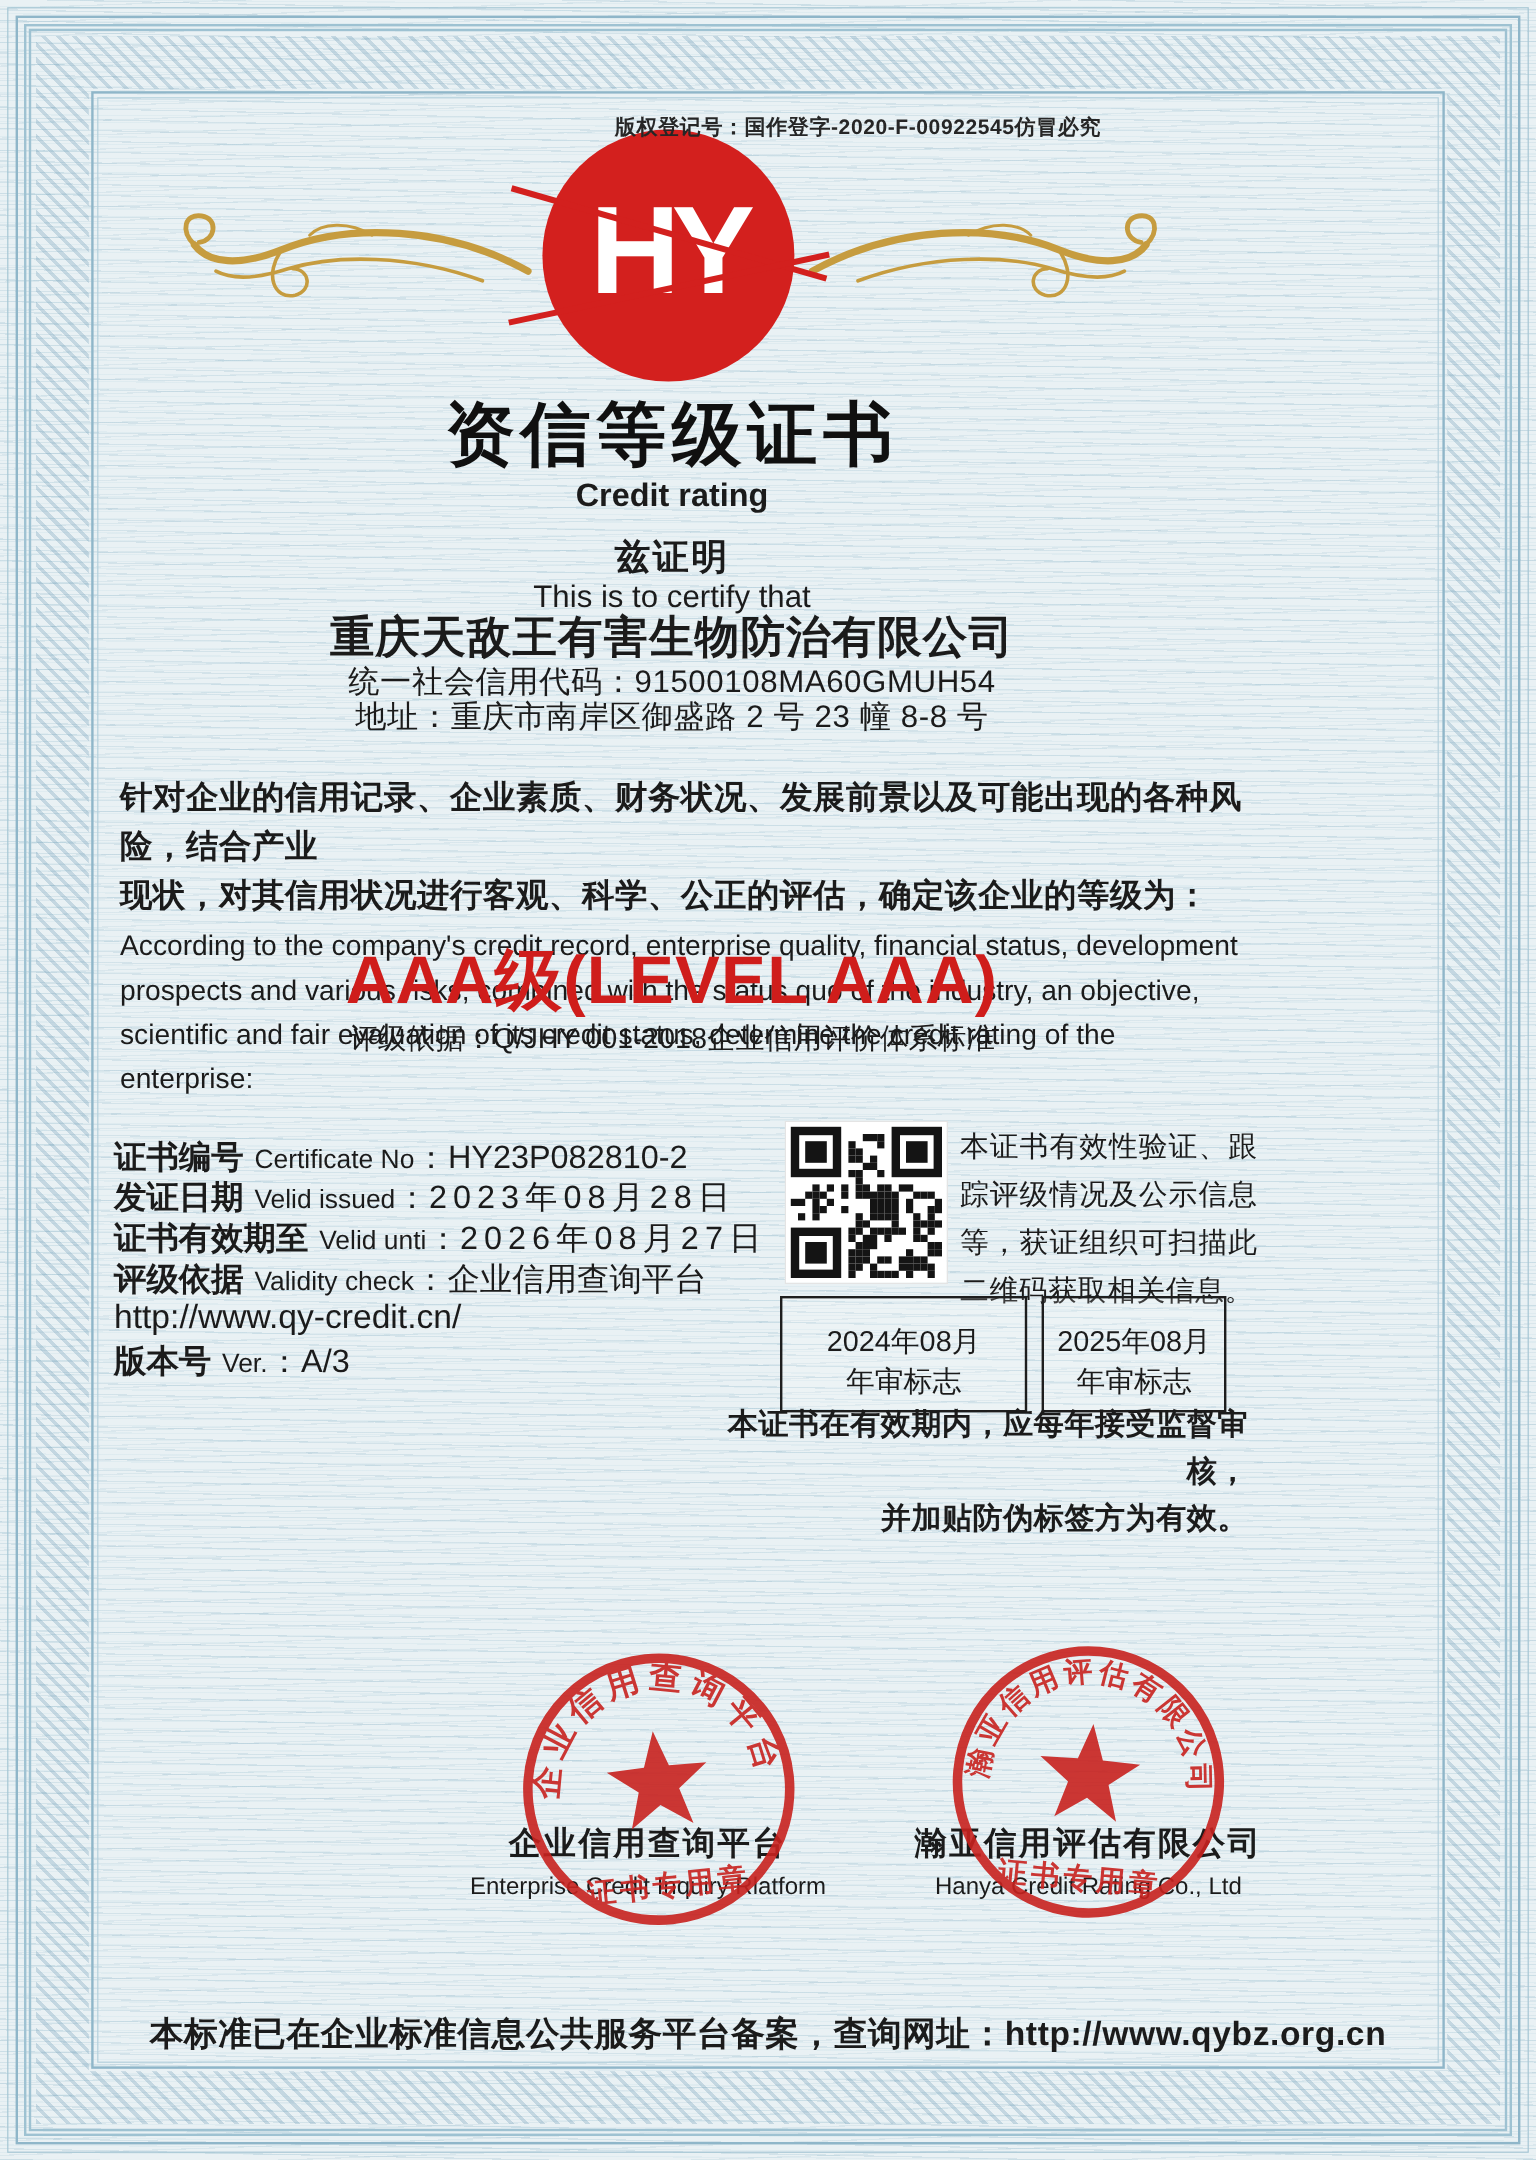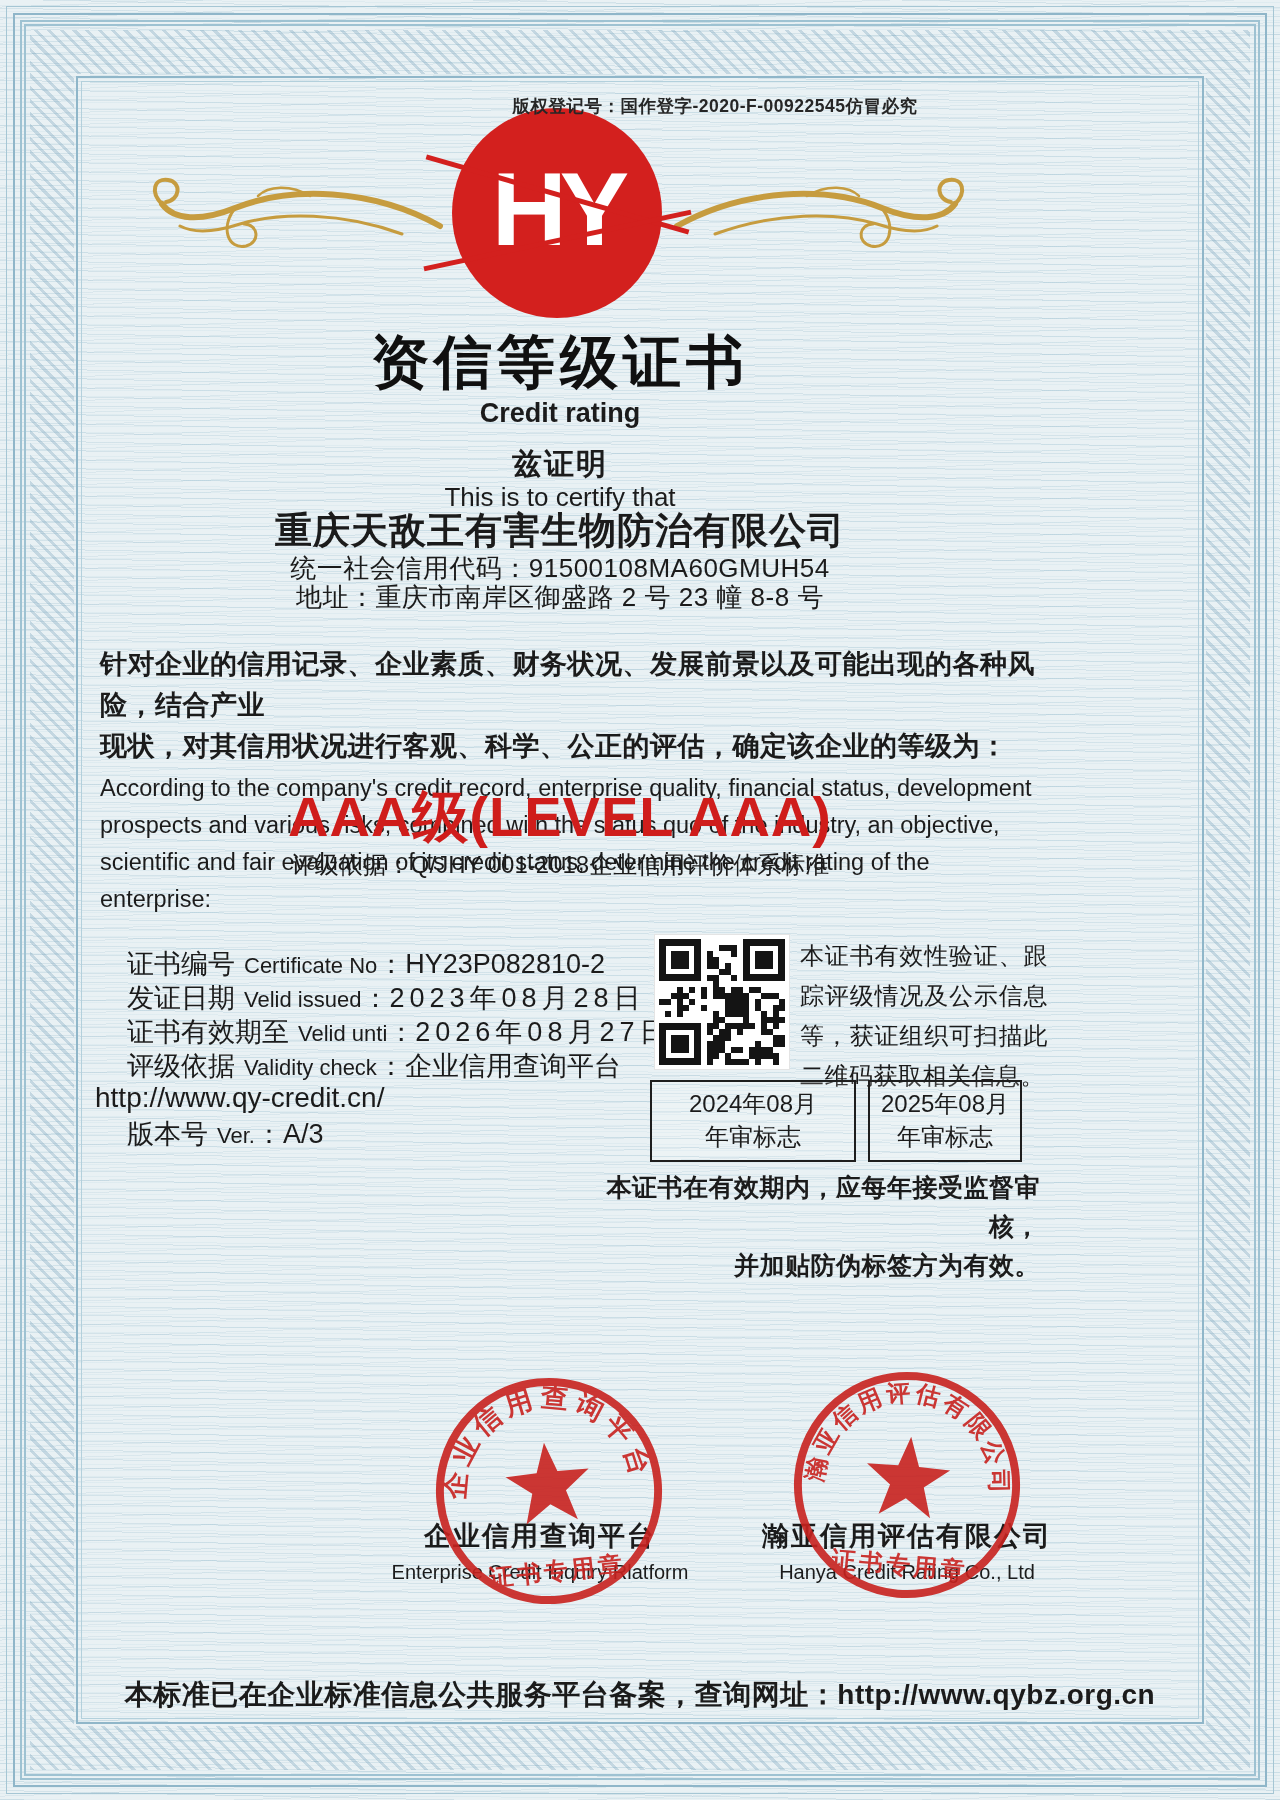--- a/index.html
+++ b/index.html
@@ -51,42 +51,42 @@
   .stmt{position:absolute;left:100px;top:644px;width:945px;text-align:left;}
   .stmt .zh{font-size:27px;font-weight:600;line-height:41px;letter-spacing:.5px;}
   .stmt .en{font-size:23.5px;font-weight:400;line-height:37px;margin-top:3px;}
 
   .rating-level{top:780px;font-size:56px;font-weight:800;color:#cf1d1b;letter-spacing:1px;}
   .basis-zh{top:849px;font-size:24px;font-weight:500;}
   .basis-en{top:876px;font-size:23px;font-weight:400;}
 
   .details{position:absolute;left:95px;top:946px;text-align:left;}
   .drow{display:flex;align-items:baseline;height:34px;white-space:nowrap;}
-  .drow .zh{font-size:27px;font-weight:400;margin-left:32px;}
+  .drow .zh{font-size:27px;font-weight:700;}
   .drow .en{font-size:22px;font-weight:500;margin-left:9px;}
   .drow .colon{font-size:26px;margin:0 1px;}
   .drow .val{font-size:27px;font-weight:400;}
   .drow .val.spaced{letter-spacing:5px;}
   .drow.plain .val{font-size:28px;}
 
   
   .qr{position:absolute;left:655px;top:935px;width:134px;height:134px;background:#ffffff;
       outline:1px solid #e4e4e4;}
   .qr-cells{position:absolute;inset:4px;display:grid;
       grid-template-rows:repeat(21,1fr);grid-template-columns:repeat(21,1fr);}
   .qr-cells i{background:#141414;}
   .finder{position:absolute;width:42px;height:42px;border:7px solid #141414;background:#fff;box-sizing:border-box;}
   .finder::after{content:"";position:absolute;inset:5px;background:#141414;}
   .f-tl{top:4px;left:4px;} .f-tr{top:4px;right:4px;} .f-bl{bottom:4px;left:4px;}
 
   .qr-note{position:absolute;left:800px;top:936px;width:248px;font-size:24px;font-weight:500;
       line-height:40px;text-align:justify;letter-spacing:.5px;}
 
   .boxes{position:absolute;left:650px;top:1080px;display:flex;gap:12px;}
-  .abox{border:2.5px solid #1e1e1e;text-align:center;padding:5px 0 7px;font-size:24px;
+  .abox{border:2.5px solid #1e1e1e;text-align:center;padding:20px 0 7px;font-size:24px;
       font-weight:500;line-height:33px;background:rgba(255,255,255,.15);}
   .abox.w1{width:202px;} .abox.w2{width:150px;}
 
   .validity{position:absolute;left:600px;width:440px;top:1168px;text-align:right;
       font-size:25px;font-weight:600;line-height:39px;letter-spacing:.5px;}
 
   
   .issuer{position:absolute;text-align:center;z-index:2;}
   .issuer .zh{font-size:27px;font-weight:700;letter-spacing:2px;}
   .issuer .en{font-size:20px;font-weight:500;margin-top:7px;}

